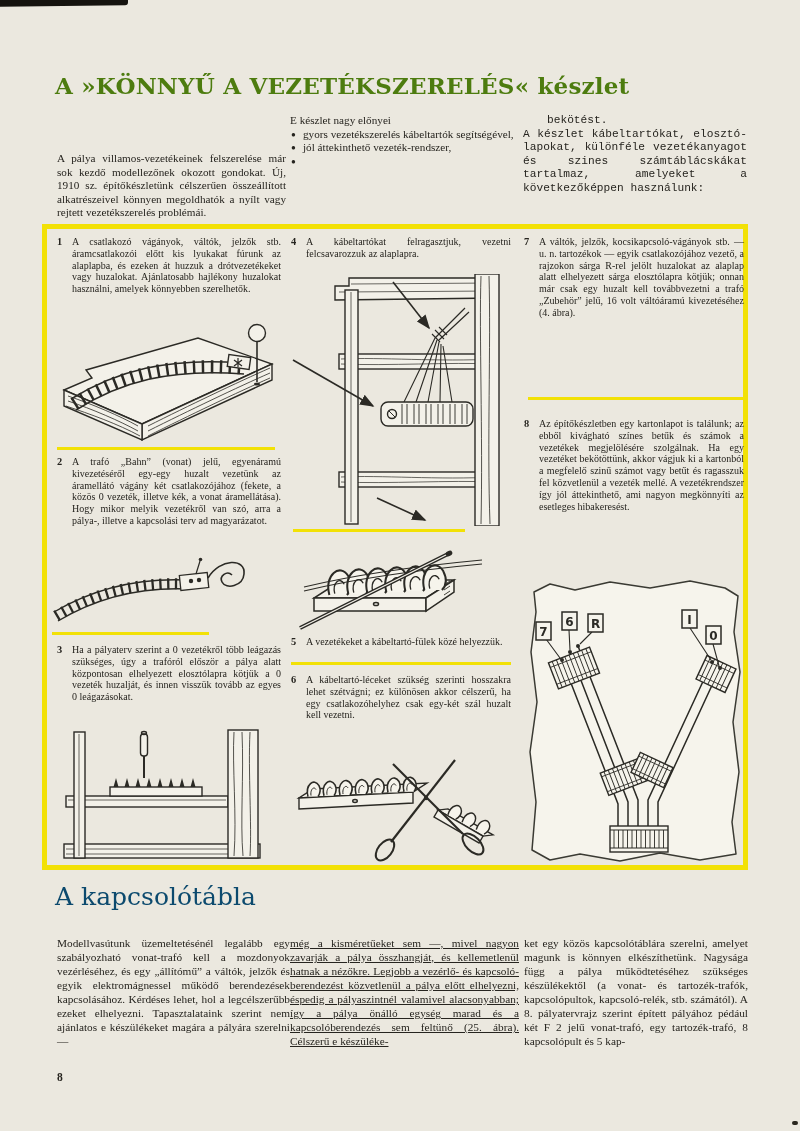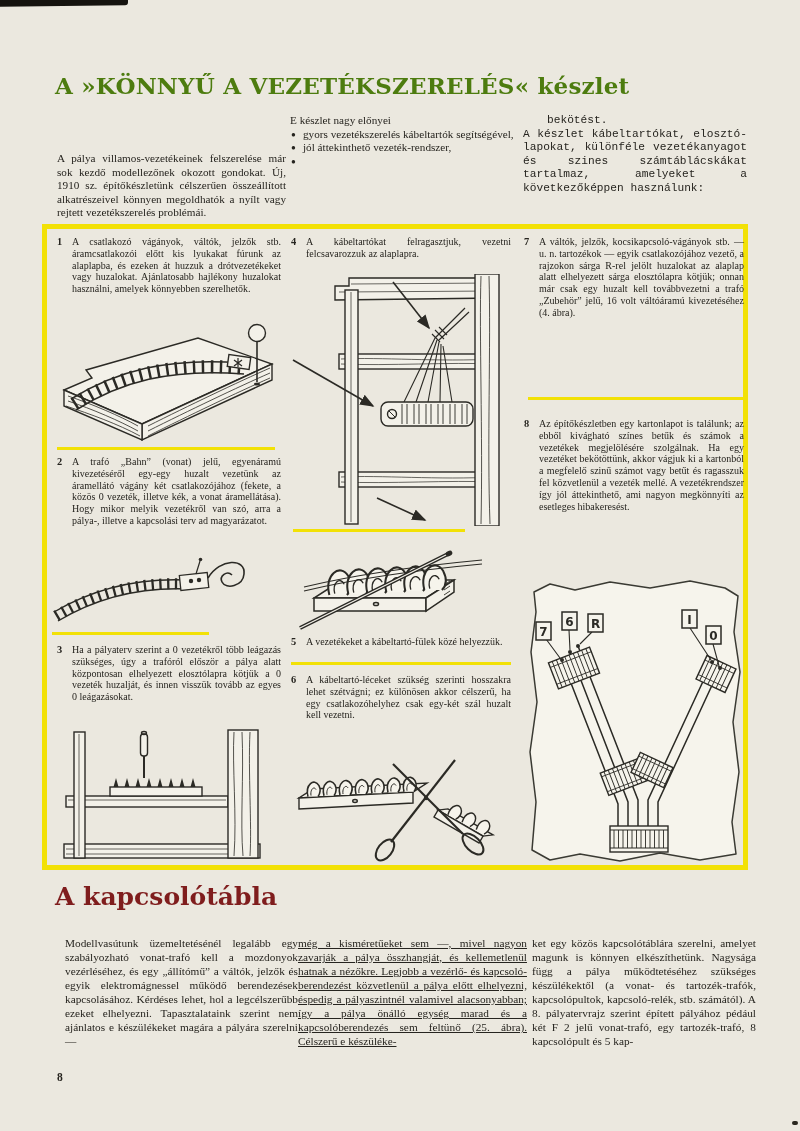--- a/index.html
+++ b/index.html
@@ -33,23 +33,23 @@
     position:absolute;left:42px;top:224px;width:706px;height:646px;
     border:5px solid var(--accent_yellow);
   }
   .ydiv{position:absolute;height:3px;background:var(--accent_yellow);}
   .instr{position:absolute;display:grid;grid-template-columns:13px 1fr;column-gap:2px;}
   .instr .num{font-weight:bold;font-size:10.4px;line-height:11.8px;}
   .instr p{font-size:10px;line-height:11.8px;text-align:justify;}
   .illus{position:absolute;}
   .h2{
     position:absolute;left:55px;top:882px;
-    font-family:"DejaVu Serif",serif;font-weight:bold;font-size:25px;color:#7f1d1d;
-  }
-  .bot{position:absolute;top:936px;font-size:11.3px;line-height:14px;text-align:justify;margin-left:8px;}
+    font-family:"DejaVu Serif",serif;font-weight:normal;font-size:25px;color:#0c4a6e;
+  }
+  .bot{position:absolute;top:936px;font-size:11.3px;line-height:14px;text-align:justify;}
   .bot-c1{left:57px;width:233px;}
   .bot-c2{left:290px;width:229px;text-decoration:underline;}
   .bot-c3{left:524px;width:224px;}
   .pageno{position:absolute;left:57px;top:1071px;font-weight:bold;font-size:11.5px;}
   svg{display:block;}
 </style>
 </head>
 <body>
 
 <div class="page">

